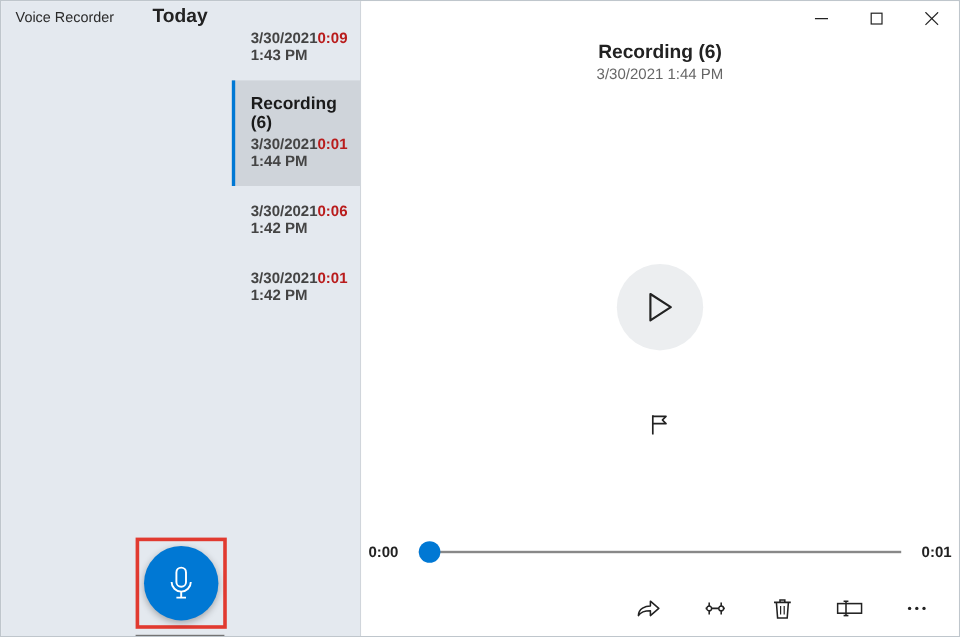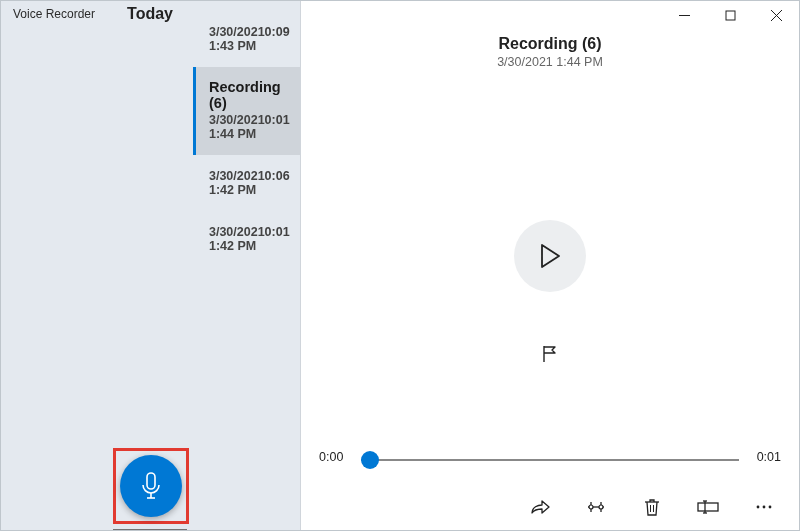--- a/index.html
+++ b/index.html
@@ -57,21 +57,21 @@
   }
   .rec-item.selected .rec-name { font-weight: 600; }
   .rec-meta {
     display: flex;
     align-items: baseline;
     margin-top: 2px;
     justify-content: space-between;
     font-weight: bold;
   }
   .rec-date { font-size: 12.5px; color: #444; }
-  .rec-dur  { font-size: 12.5px; color: #404040; }
+  .rec-dur  { font-size: 12.5px; color: #b91c1c; }
   .record-btn-wrap {
     position: absolute;
     bottom: 6px;
     left: 50%;
     transform: translateX(-50%);
     padding: 4px;
     border: 3px solid #e13a30;
   }
   .record-btn {
     width: 62px; height: 62px;
@@ -120,24 +120,26 @@
     display: flex; align-items: center; justify-content: center;
     cursor: pointer;
     margin-top: 70px;
   }
   .flag-btn {
     margin-top: 52px;
     cursor: pointer;
   }
   .timeline {
     display: flex;
-    padding: 0 18px;
+    align-items: center;
+    padding: 0 6px;
     gap: 10px;
     margin-bottom: 16px;
     margin-top: 6px;
+    font-weight: bold;
   }
   .time-label { font-size: 12.5px; color: #222; width: 32px; }
   .time-label.right { text-align: right; }
   .track {
     flex: 1;
     position: relative;
     height: 20px;
     display: flex;
     align-items: center;
   }

